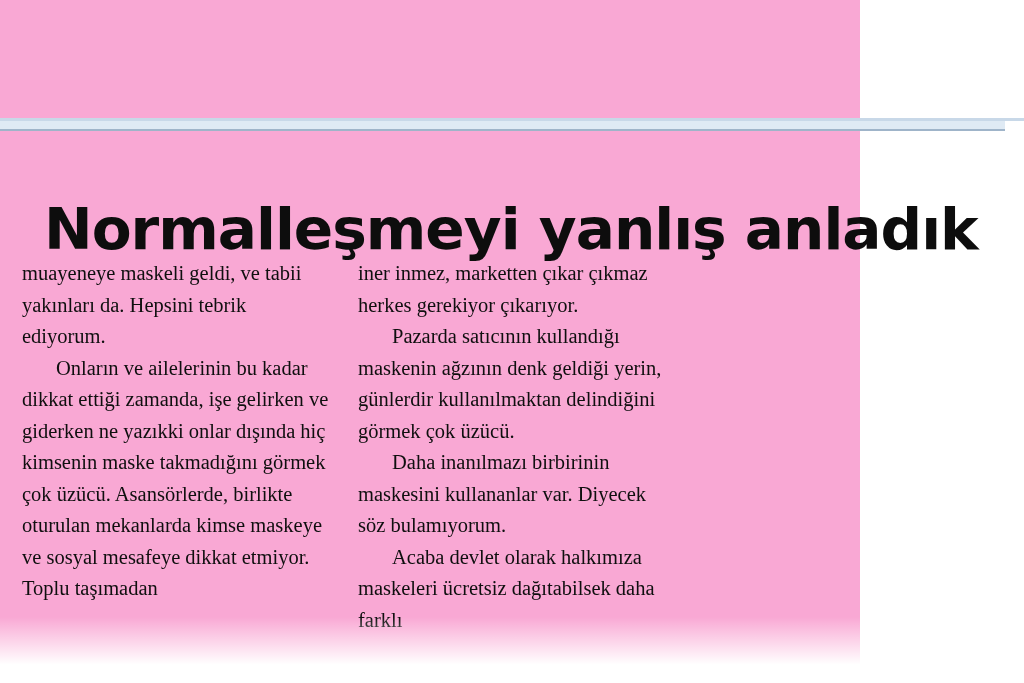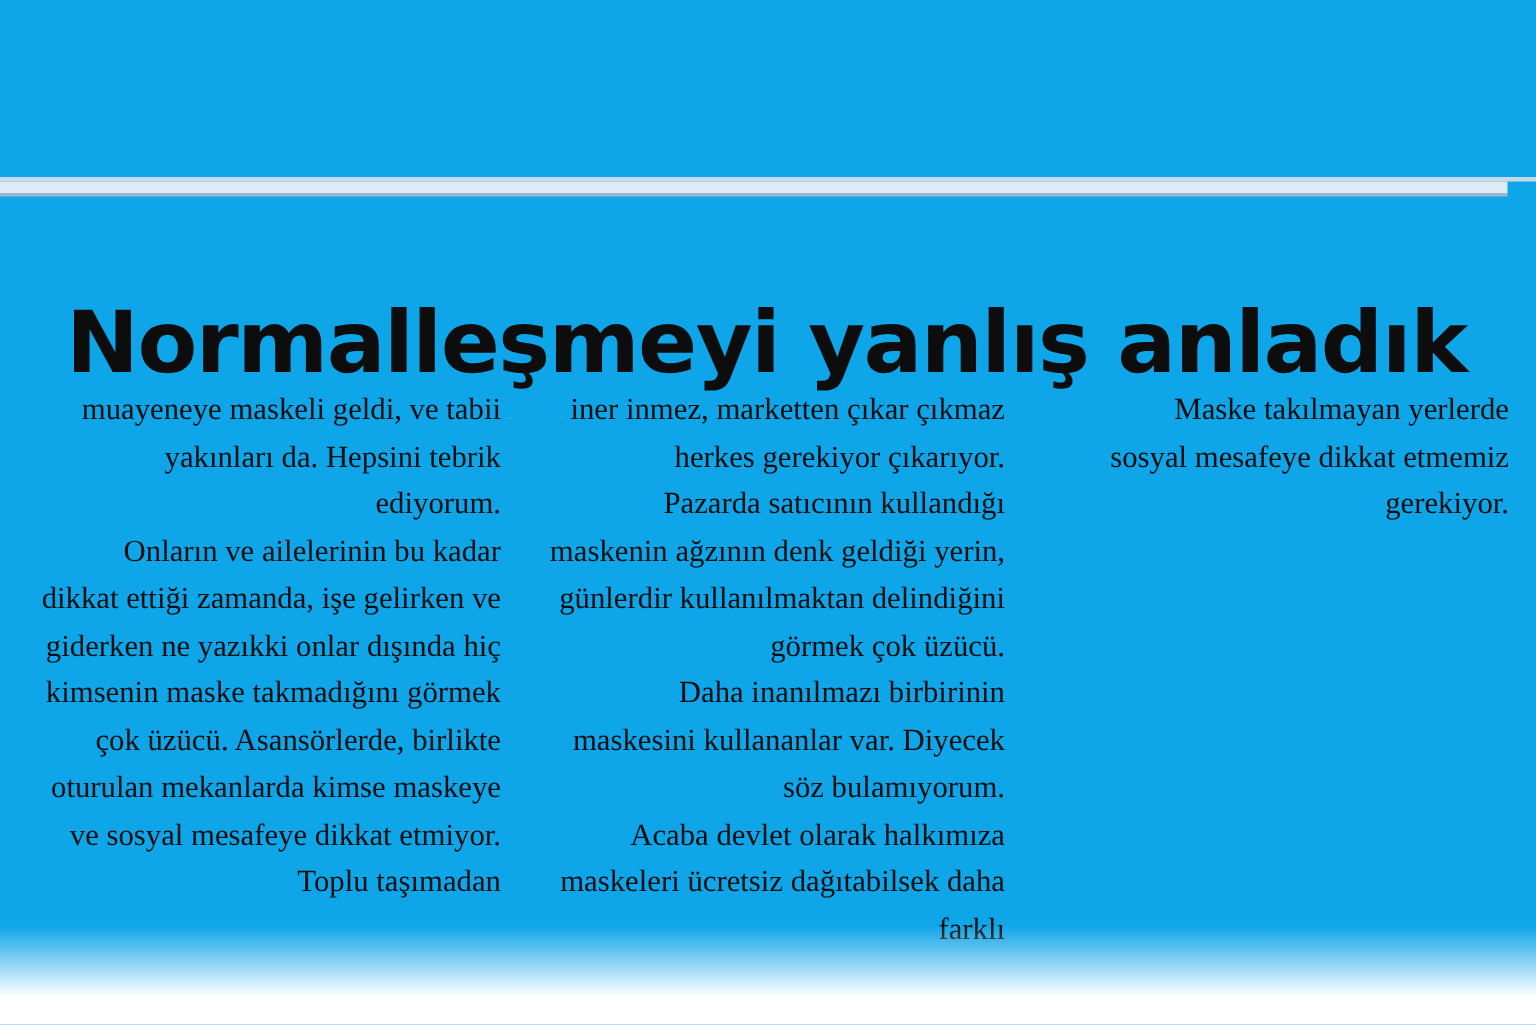--- a/index.html
+++ b/index.html
@@ -10,23 +10,23 @@
   body {
     width: 1024px;
     height: 683px;
     overflow: hidden;
     font-family: "Liberation Serif", serif;
     color: #111111;
   }
 
   .page {
     position: relative;
-    width: 1024px;
+    width: 860px;
     height: 683px;
-    background: #0ea5e9;
+    background: #f9a8d4;
   }
 
   
   .rule-top {
     position: absolute;
     left: 0;
     top: 118px;
     width: 1024px;
     height: 3px;
     background: #c8d8e8;
@@ -71,21 +71,21 @@
     width: 984px;
     display: flex;
     gap: 24px;
   }
 
   .column {
     width: 312px;
     font-size: 20.5px;
     line-height: 31.5px;
     color: #0f0f0f;
-    text-align: right;
+    text-align: left;
   }
 
   .column p {
     margin: 0;
   }
   .column p.indent {
     text-indent: 34px;
   }
 
   
@@ -115,18 +115,17 @@
       <p>muayeneye maskeli geldi, ve tabii yakınları da. Hepsini tebrik ediyorum.</p>
       <p class="indent">Onların ve ailelerinin bu kadar dikkat ettiği zamanda, işe gelirken ve giderken ne yazıkki onlar dışında hiç kimsenin maske takmadığını görmek çok üzücü. Asansörlerde, birlikte oturulan mekanlarda kimse maskeye ve sosyal mesafeye dikkat etmiyor. Toplu taşımadan</p>
     </div>
     <div class="column">
       <p>iner inmez, marketten çıkar çıkmaz herkes gerekiyor çıkarıyor.</p>
       <p class="indent">Pazarda satıcının kullandığı maskenin ağzının denk geldiği yerin, günlerdir kullanılmaktan delindiğini görmek çok üzücü.</p>
       <p class="indent">Daha inanılmazı birbirinin maskesini kullananlar var. Diyecek söz bulamıyorum.</p>
       <p class="indent">Acaba devlet olarak halkımıza maskeleri ücretsiz dağıtabilsek daha farklı</p>
     </div>
     <div class="column">
-      <p class="indent">Maske takılmayan yerlerde sosyal mesafeye dikkat etmemiz gerekiyor.</p>
     </div>
   </div>
 
   <div class="fade-bottom"></div>
 </div>
 
 </body></html>

